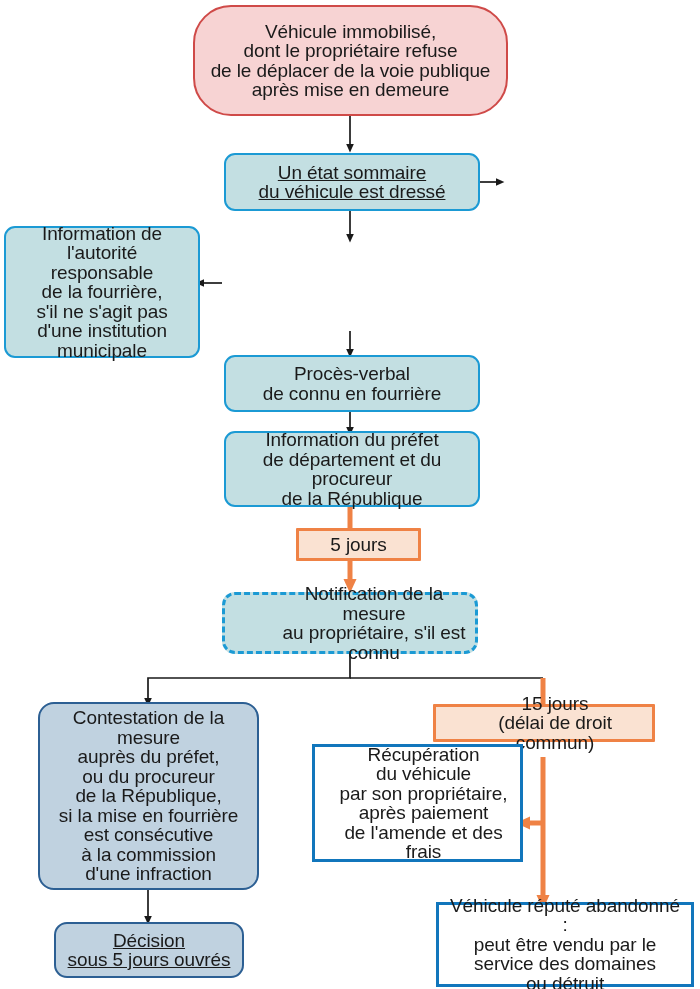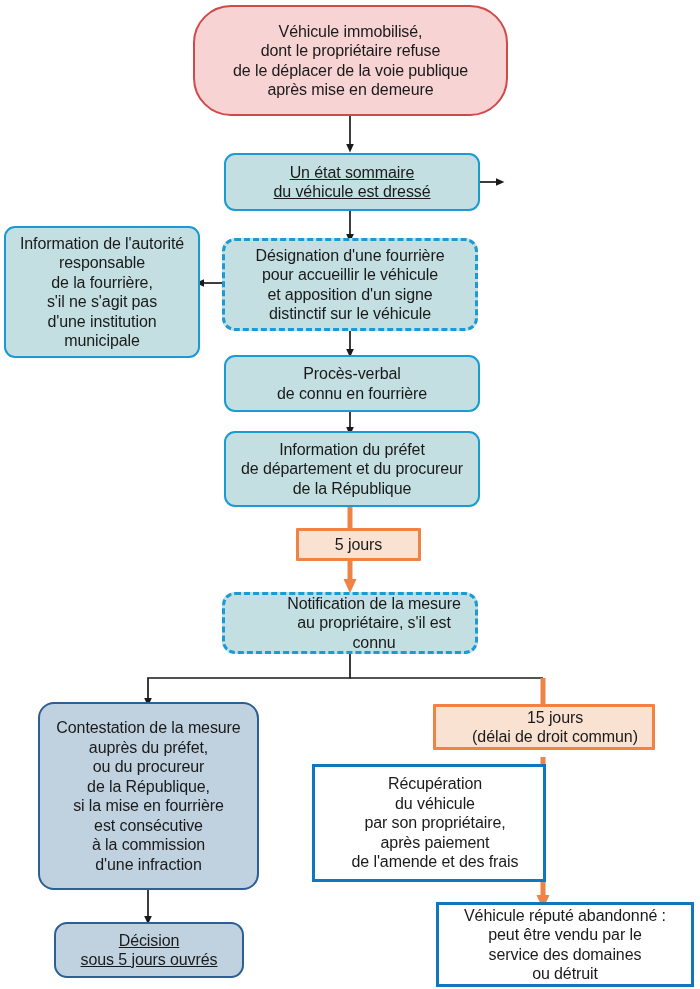--- a/index.html
+++ b/index.html
@@ -24,21 +24,21 @@
     pointer-events: none;
   }
   .node {
     position: absolute;
     box-sizing: border-box;
     display: flex;
     align-items: center;
     justify-content: center;
     text-align: center;
     color: #1a1a1a;
-    font-size: 16px;
+    font-size: 19px;
     line-height: 19.5px;
     letter-spacing: -0.1px;
   }
   .node .txt {
     display: block;
     white-space: pre-line;
     padding: 0 6px;
   }
 
   
@@ -136,26 +136,20 @@
 
   <div class="node v-teal" style="left:4px; top:226px; width:196px; height:132px;justify-content:center;">
     <span class="txt">Information de l'autorité
 responsable
 de la fourrière,
 s'il ne s'agit pas
 d'une institution
 municipale</span>
   </div>
 
-  <div class="node v-teal-dashed" style="left:222px; top:238px; width:256px; height:93px;">
-    <span class="txt">Désignation d'une fourrière
-pour accueillir le véhicule
-et apposition d'un signe
-distinctif sur le véhicule</span>
-  </div>
 
   <div class="node v-teal" style="left:224px; top:355px; width:256px; height:57px;">
     <span class="txt">Procès-verbal
 de connu en fourrière</span>
   </div>
 
   <div class="node v-teal" style="left:224px; top:431px; width:256px; height:76px;">
     <span class="txt">Information du préfet
 de département et du procureur
 de la République</span>
@@ -179,26 +173,26 @@
 est consécutive
 à la commission
 d'une infraction</span>
   </div>
 
   <div class="node v-steel-sm" style="left:54px; top:922px; width:190px; height:56px;">
     <span class="txt">Décision
 sous 5 jours ouvrés</span>
   </div>
 
-  <div class="node v-delay" style="left:433px; top:704px; width:222px; height:46px;padding-left:22px;">
+  <div class="node v-delay" style="left:433px; top:704px; width:222px; height:38px;padding-left:22px;">
     <span class="txt">15 jours
 (délai de droit commun)</span>
   </div>
 
-  <div class="node v-outline" style="left:312px; top:764px; width:234px; height:118px;padding-left:12px;">
+  <div class="node v-outline" style="left:312px; top:744px; width:211px; height:118px;padding-left:12px;">
     <span class="txt">Récupération
 du véhicule
 par son propriétaire,
 après paiement
 de l'amende et des frais</span>
   </div>
 
   <div class="node v-outline" style="left:436px; top:902px; width:258px; height:85px;">
     <span class="txt">Véhicule réputé abandonné :
 peut être vendu par le

